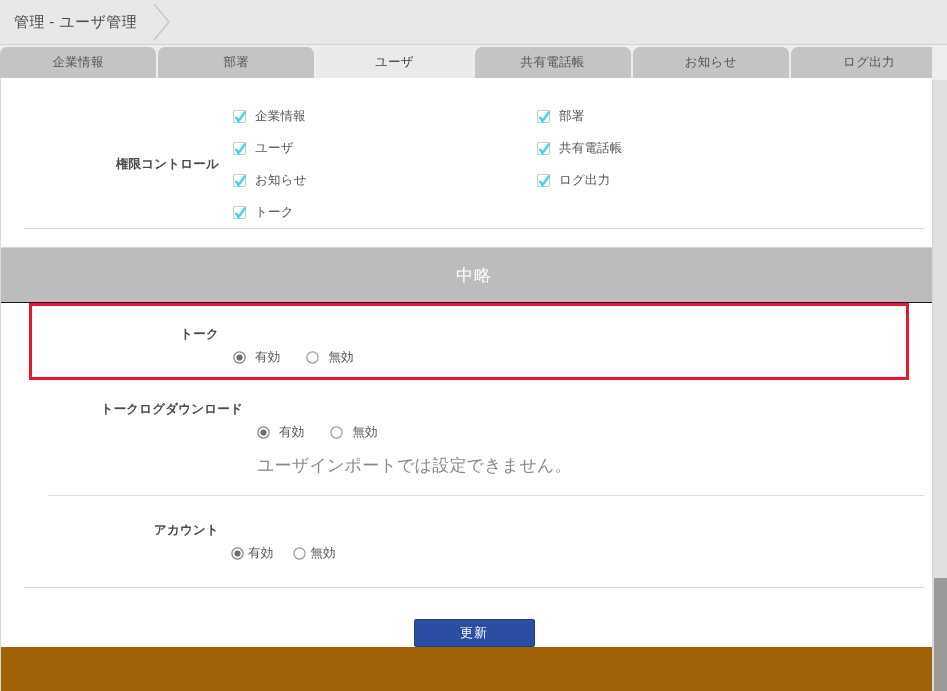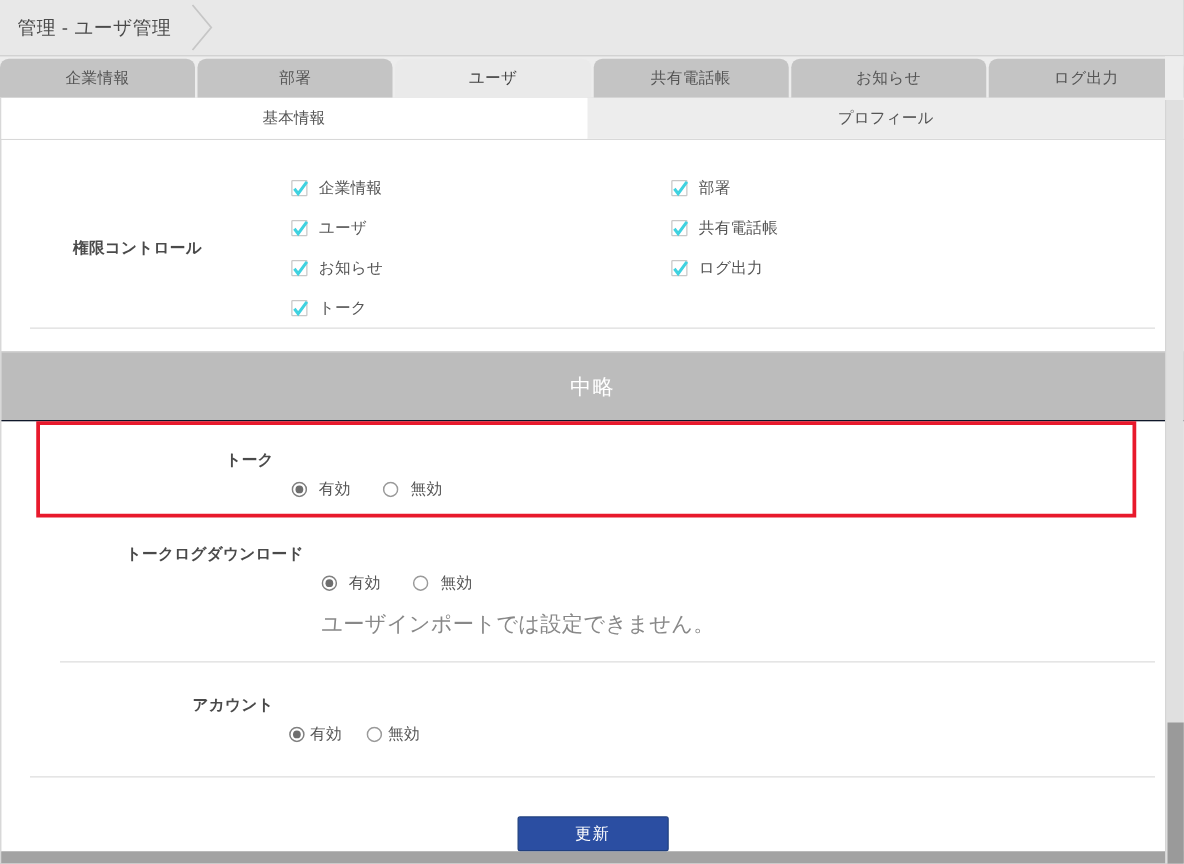--- a/index.html
+++ b/index.html
@@ -12,21 +12,21 @@
     height: 691px;
     font-family: "Liberation Sans", "DejaVu Sans", sans-serif;
     overflow: hidden;
     position: relative;
   }
 
   #app {
     width: 947px;
     height: 691px;
     position: relative;
-    background: #a3a3a3;
+    background: #a16207;
     box-sizing: border-box;
   }
 
   
   .breadcrumb-bar {
     height: 45px;
     background: #e8e8e8;
     border-bottom: 1px solid #d2d2d2;
     box-sizing: border-box;
     display: flex;
@@ -118,21 +118,21 @@
   .perm-section {
     padding: 22px 0 18px 0;
     position: relative;
   }
   .perm-row {
     display: flex;
     align-items: flex-start;
   }
   .perm-label {
     width: 218px;
-    text-align: center;
+    text-align: right;
     font-size: 12.5px;
     font-weight: bold;
     color: #4a4a4a;
     padding-top: 56px;
     box-sizing: border-box;
     letter-spacing: 0.2px;
   }
   .perm-cols {
     display: flex;
     flex: 1;
@@ -343,28 +343,20 @@
         <span>共有電話帳</span>
       </div>
     <div class="tab">
         <span>お知らせ</span>
       </div>
     <div class="tab">
         <span>ログ出力</span>
       </div>
   </div>
 
-  <div class="subtabbar">
-    <div class="subtab">
-        <span>基本情報</span>
-      </div>
-    <div class="subtab inactive">
-        <span>プロフィール</span>
-      </div>
-  </div>
 
   <div class="content">
 
     <div class="perm-section">
       <div class="perm-row">
         <div class="perm-label">権限コントロール</div>
         <div class="perm-cols">
           <div class="perm-col">
 
             <div class="cbitem">

